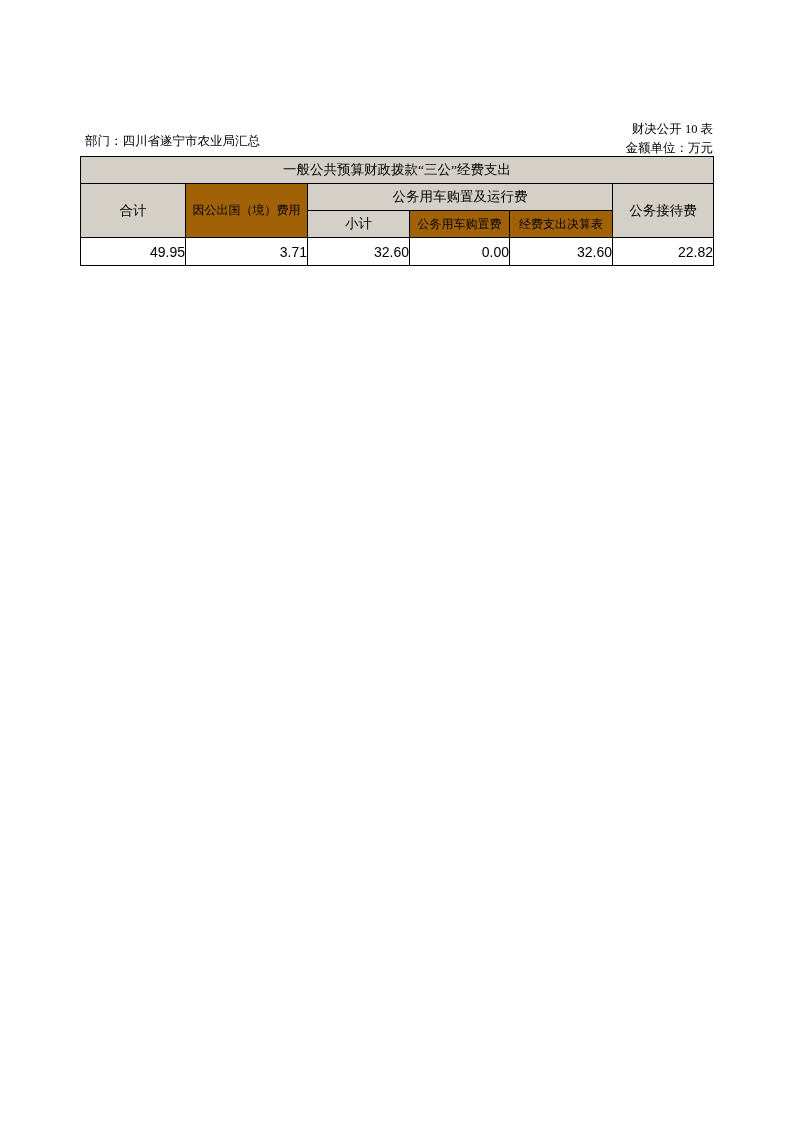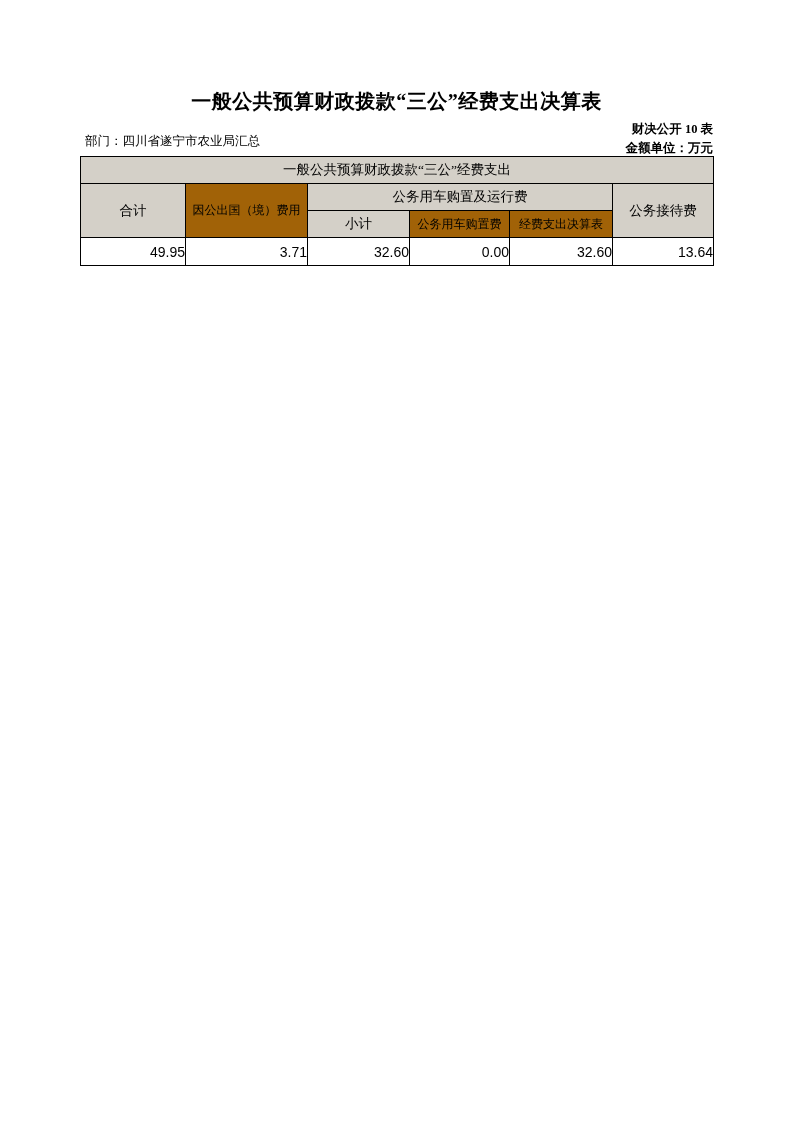--- a/index.html
+++ b/index.html
@@ -30,21 +30,20 @@
     font-weight: bold;
     letter-spacing: 0.5px;
     font-family: "Liberation Serif", "DejaVu Serif", serif;
   }
   .meta-right {
     position: absolute;
     right: 80px;
     font-size: 12.5px;
     text-align: right;
     font-family: "Liberation Serif", "DejaVu Serif", serif;
-    font-weight: bold;
   }
   .meta-sheet-no { top: 121px; }
   .meta-unit { top: 140px; }
   .meta-dept {
     position: absolute;
     left: 85px;
     top: 133px;
     font-size: 12.5px;
     font-family: "Liberation Serif", "DejaVu Serif", serif;
   }
@@ -90,21 +89,20 @@
     text-align: justify;
     text-indent: 0;
     font-family: "Liberation Serif", "DejaVu Serif", serif;
   }
 </style>
 </head>
 <body>
 
 <div class="page">
 
-  <div class="doc-title">一般公共预算财政拨款“三公”经费支出决算表</div>
 
   <div class="meta-right meta-sheet-no">财决公开 10 表</div>
   <div class="meta-right meta-unit">金额单位：万元</div>
   <div class="meta-dept">部门：四川省遂宁市农业局汇总</div>
 
   <table class="main">
     <colgroup>
       <col style="width:105px">
       <col style="width:122px">
       <col style="width:102px">
@@ -126,19 +124,19 @@
         <td class="hdr">小计</td>
         <td class="hdr-sm">公务用车购置费</td>
         <td class="hdr-sm">经费支出决算表</td>
       </tr>
       <tr>
         <td class="val">49.95</td>
         <td class="val">3.71</td>
         <td class="val">32.60</td>
         <td class="val">0.00</td>
         <td class="val">32.60</td>
-        <td class="val">13.64</td>
+        <td class="val">22.82</td>
       </tr>
     </tbody>
   </table>
 
 
 </div>
 
 </body></html>

